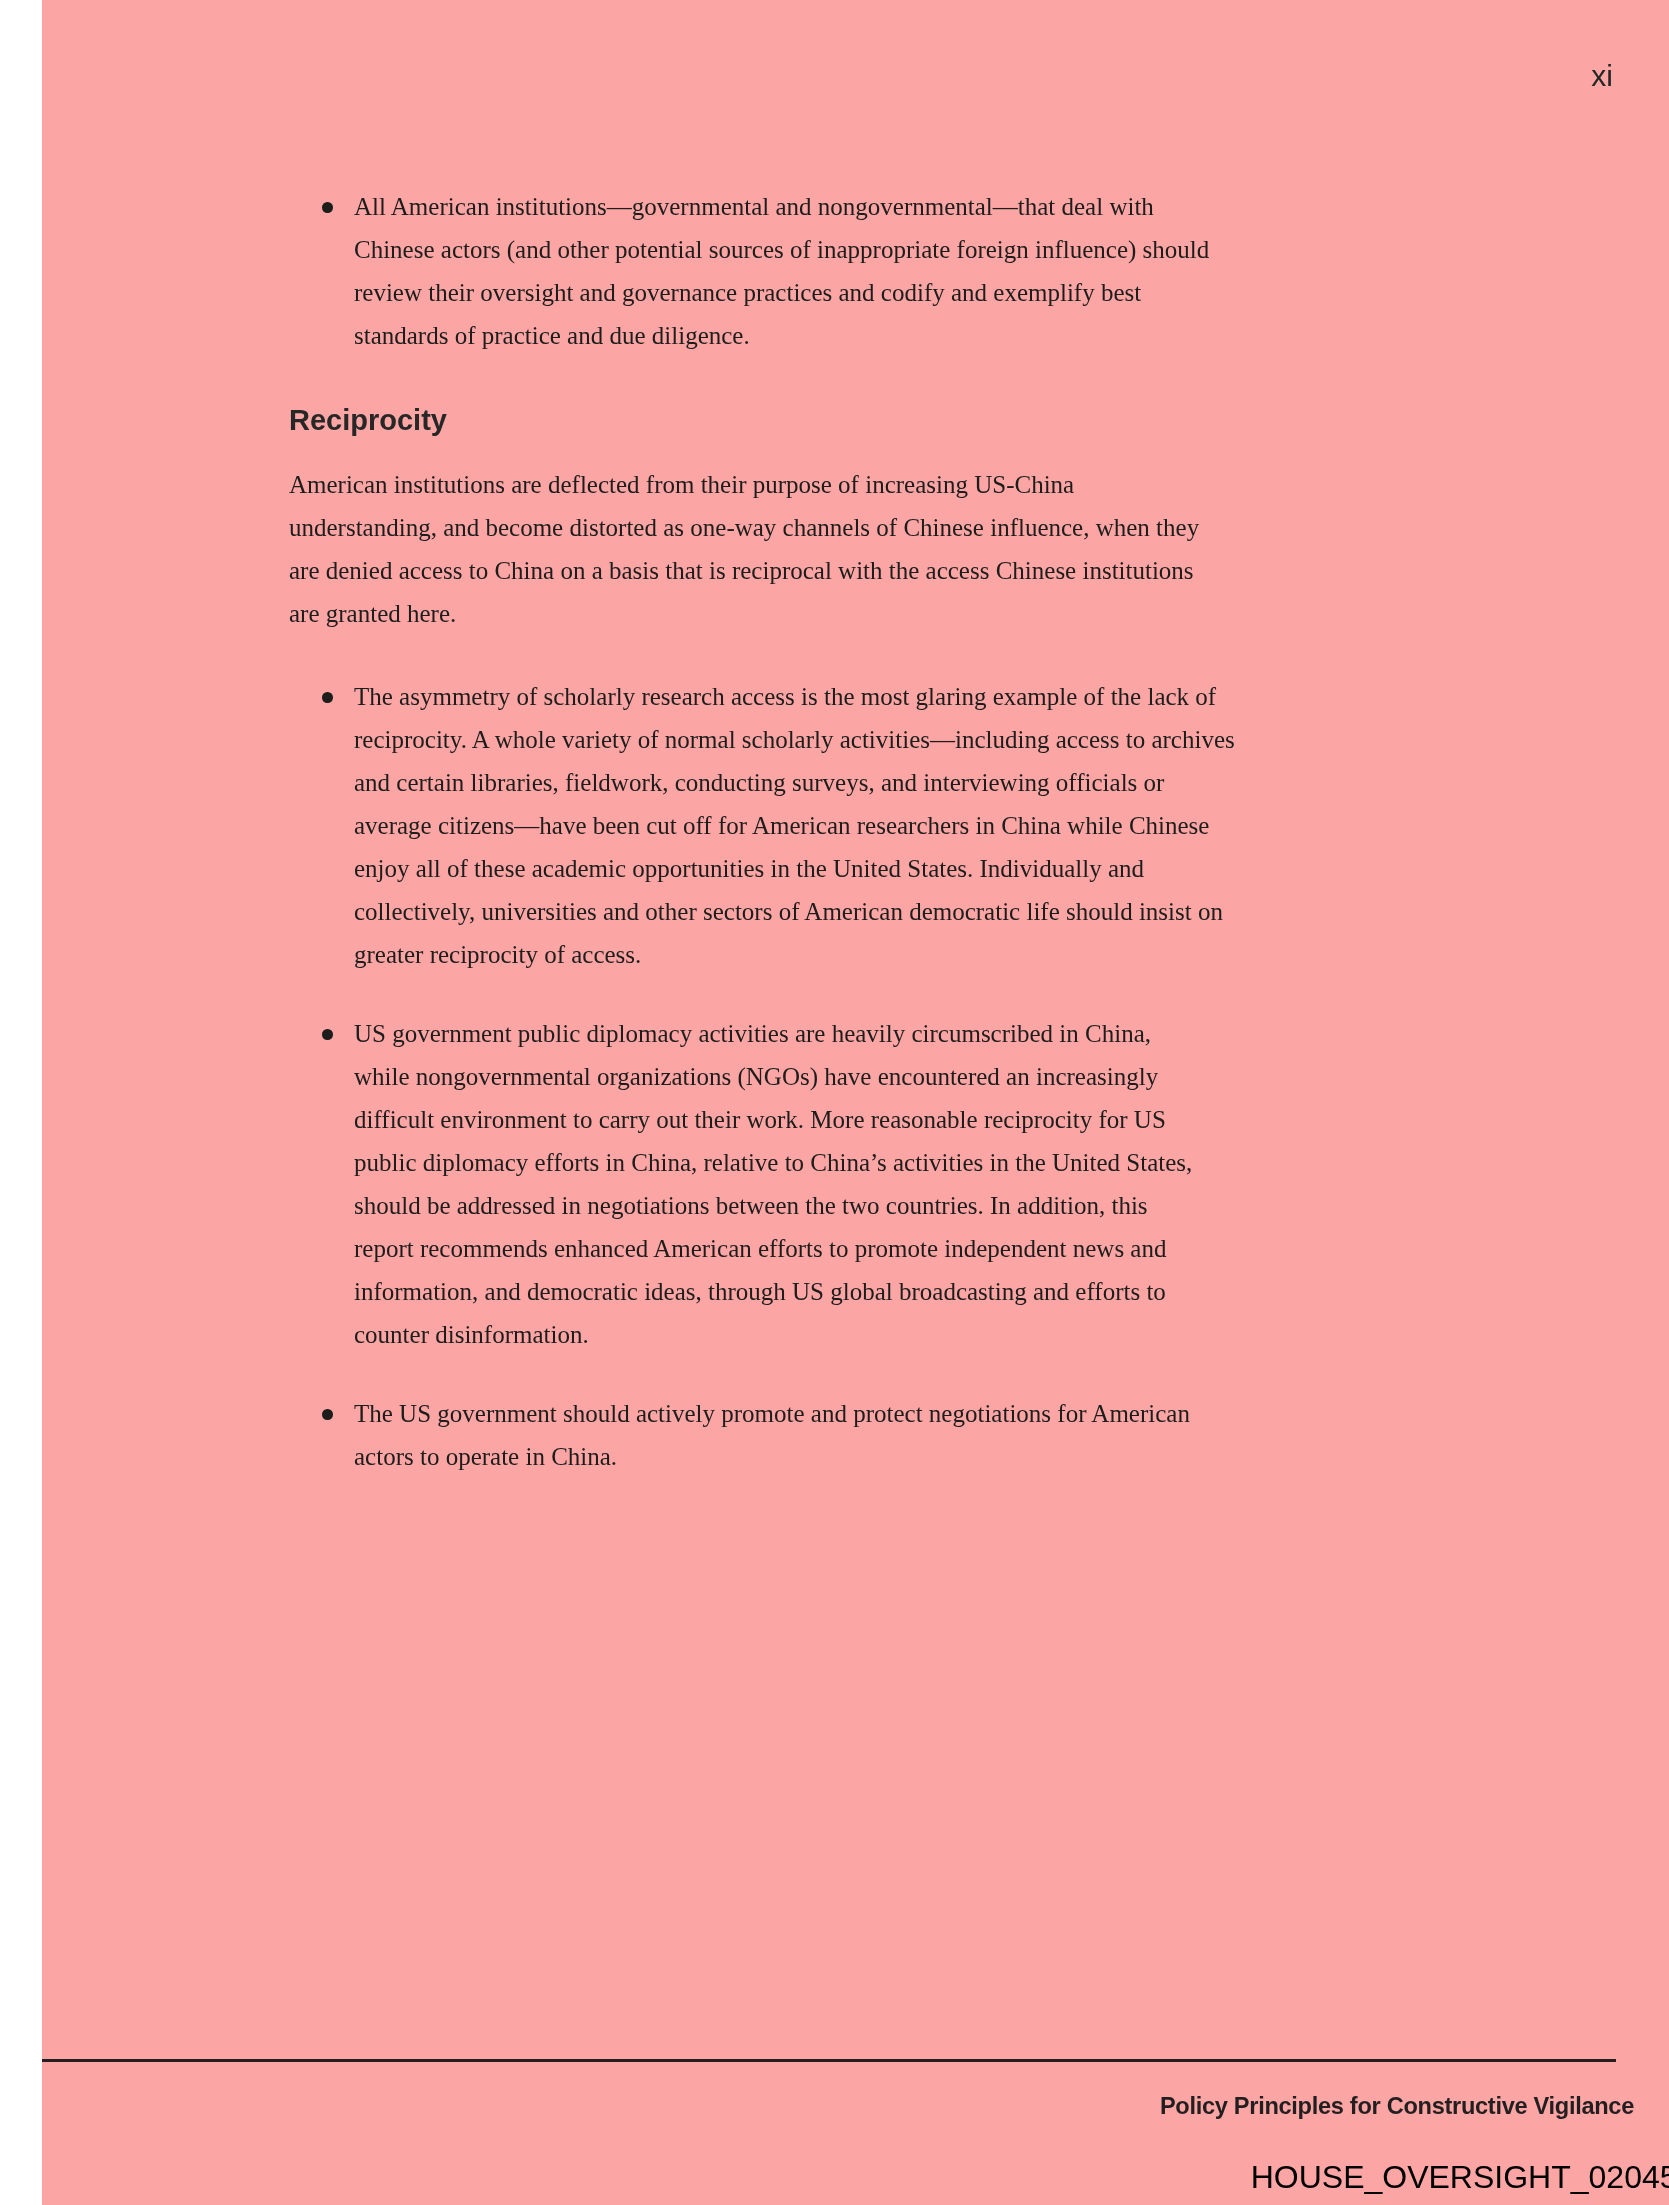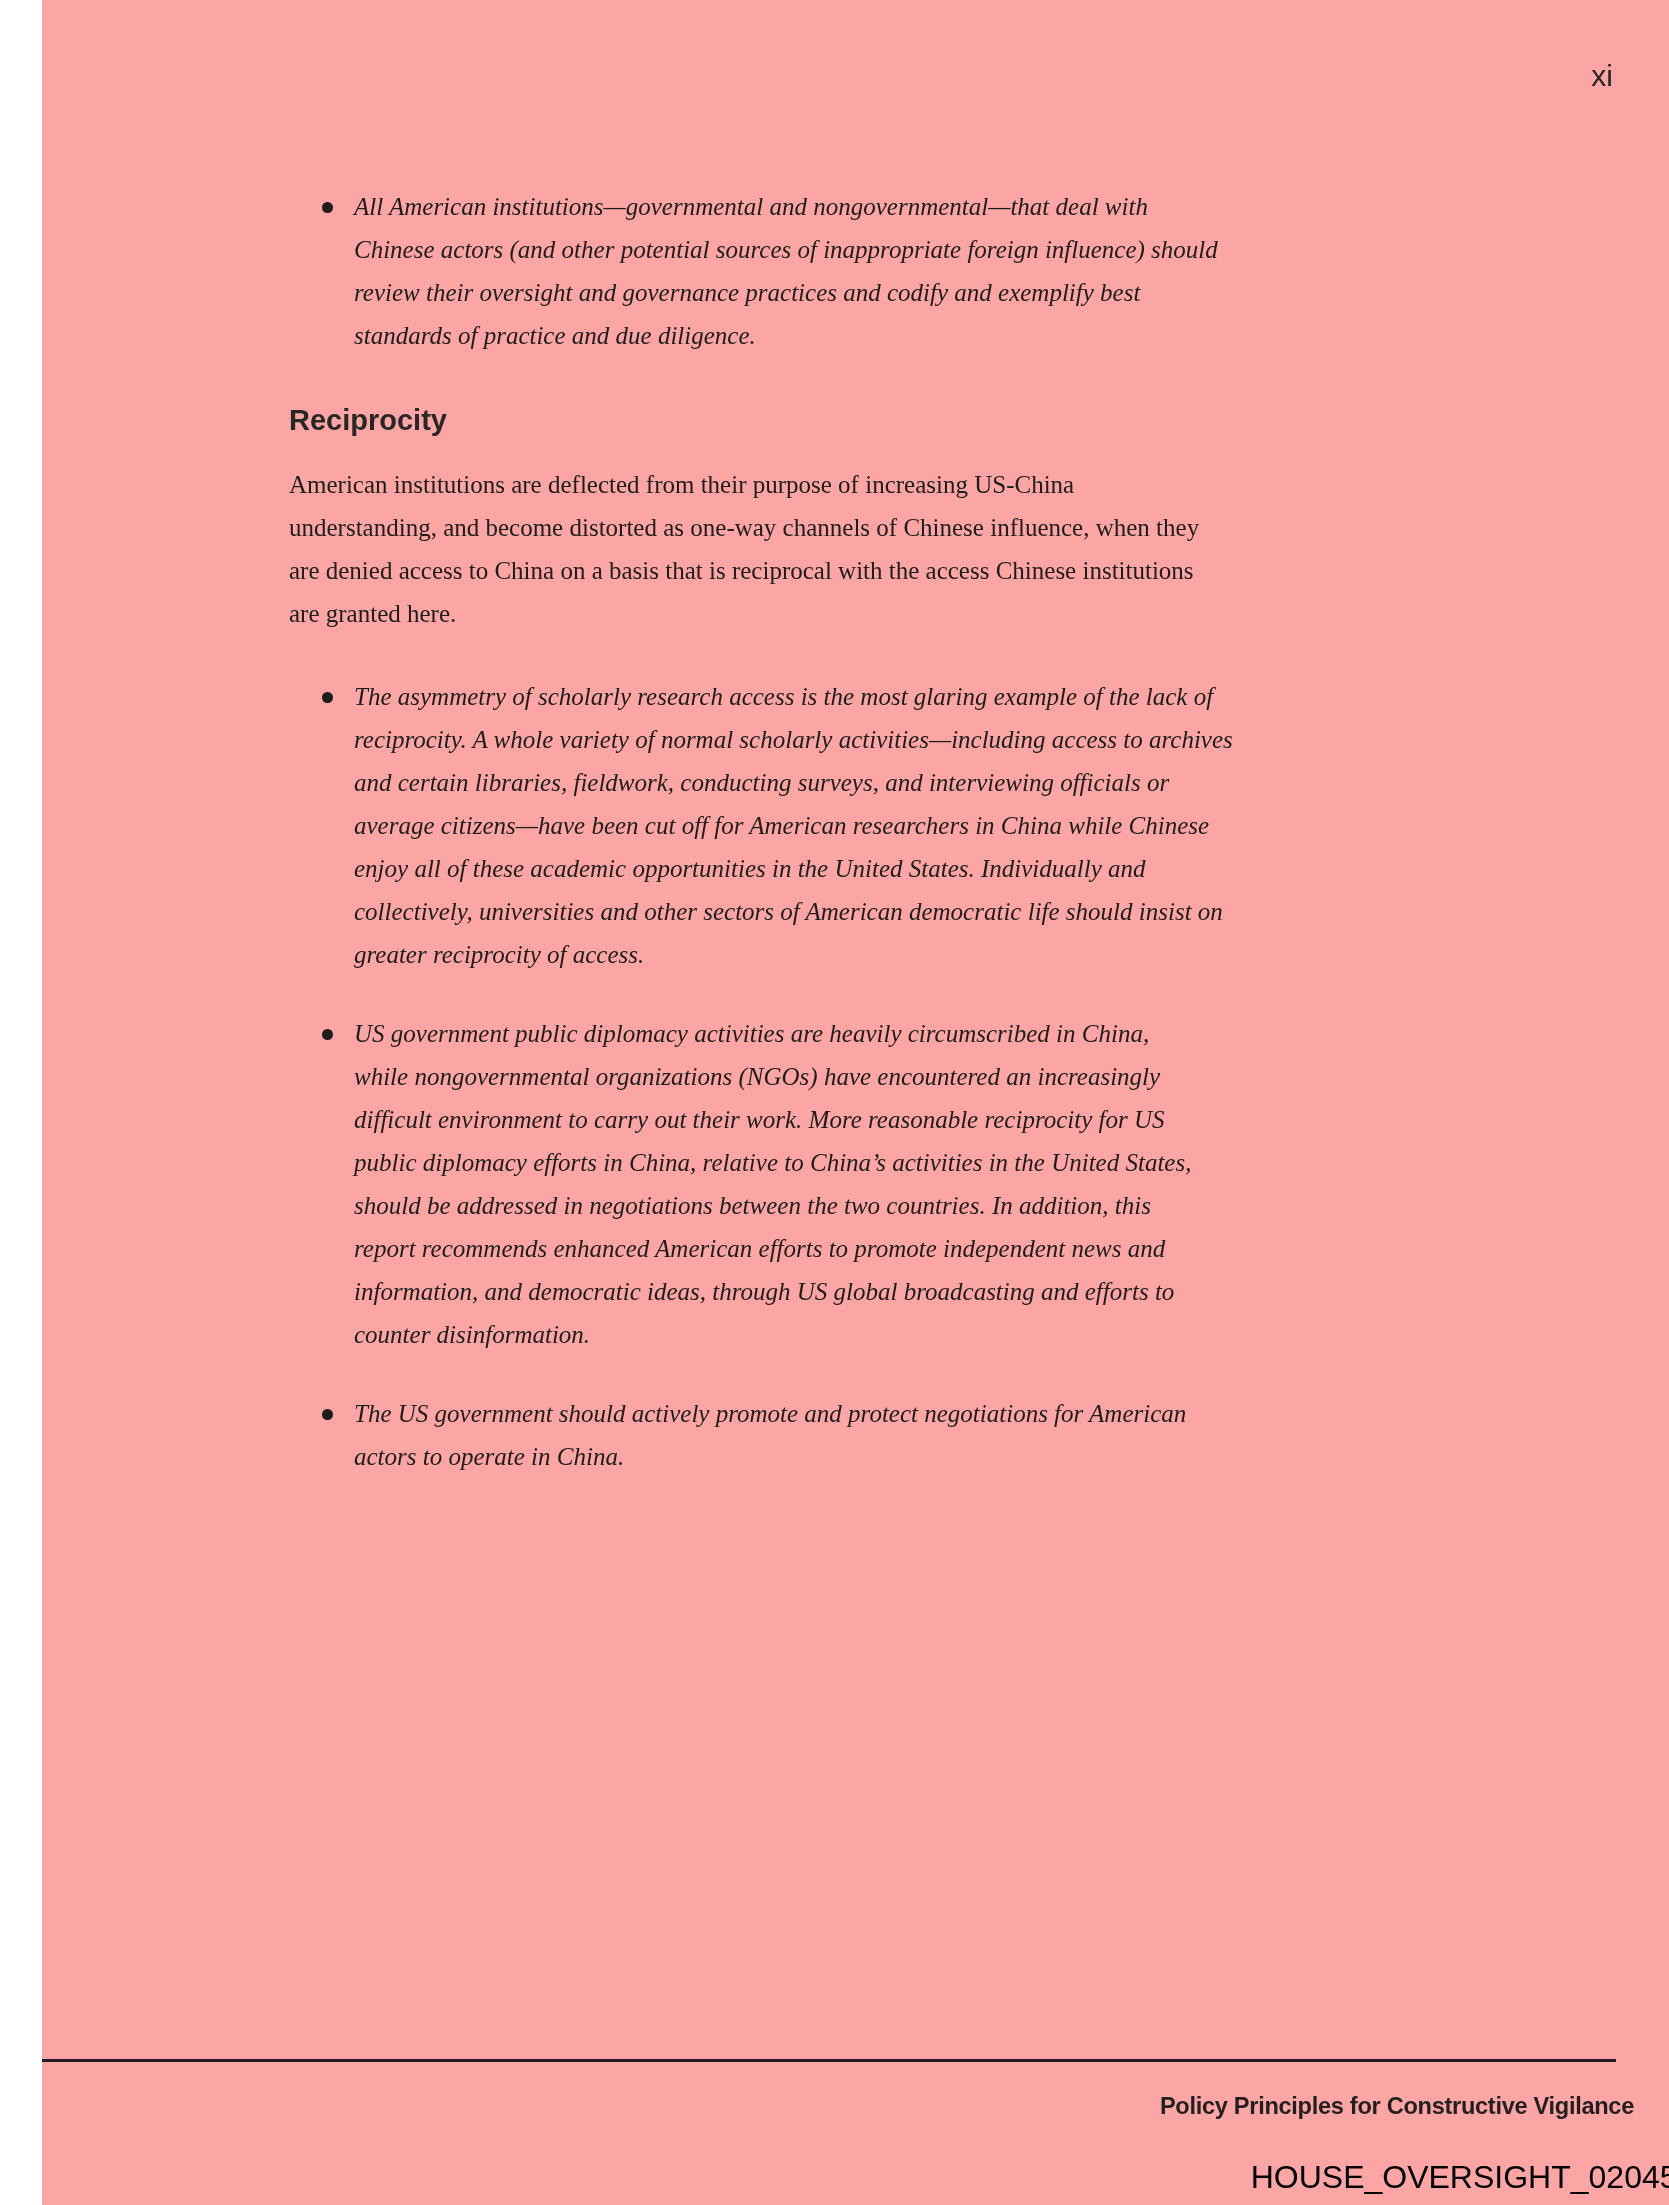--- a/index.html
+++ b/index.html
@@ -32,21 +32,20 @@
     white-space: pre-line;
     margin: 0;
     color: #1d1d1b;
   }
   .bullet-item {
     position: absolute;
     left: 247px;
     width: 1178px;
     padding-left: 65px;
     box-sizing: border-box;
-    font-style: italic;
   }
   .bullet-marker {
     position: absolute;
     left: 33px;
     top: 17px;
     width: 10.5px;
     height: 10.5px;
     border-radius: 50%;
     background: #1d1d1b;
   }

